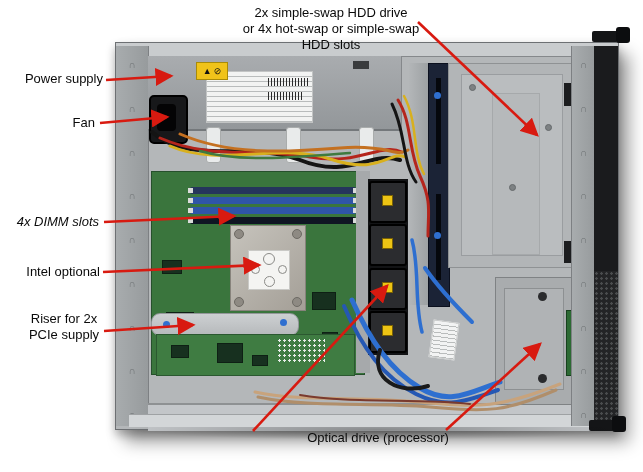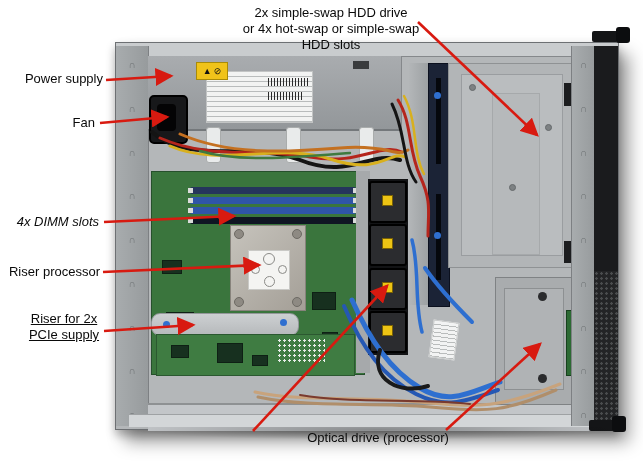--- a/index.html
+++ b/index.html
@@ -287,21 +287,21 @@
     </g>
   </svg>
 
   <div class="callout center" style="left:231px;top:5px;width:200px;">
     <div>2x simple-swap HDD drive</div>
     <div>or 4x hot-swap or simple-swap HDD slots</div>
   </div>
   <div class="callout right" style="left:0;top:71px;width:103px;">Power supply</div>
   <div class="callout right" style="left:0;top:115px;width:95px;">Fan</div>
   <div class="callout right" style="left:0;top:214px;width:99px;font-style:italic;">4x DIMM slots</div>
-  <div class="callout right" style="left:0;top:264px;width:100px;">Riser processor</div>
-  <div class="callout center" style="left:14px;top:311px;width:100px;text-decoration:underline;">
+  <div class="callout right" style="left:0;top:264px;width:100px;">Intel optional</div>
+  <div class="callout center" style="left:14px;top:311px;width:100px;">
     <div>Riser for 2x</div>
     <div>PCIe supply</div>
   </div>
   <div class="callout center" style="left:190px;top:430px;width:55px;margin-top:40px;">Fans</div>
   <div class="callout center" style="left:307px;top:430px;width:142px;">Optical drive (processor)</div>
 
 </div>
 
 </body></html>

